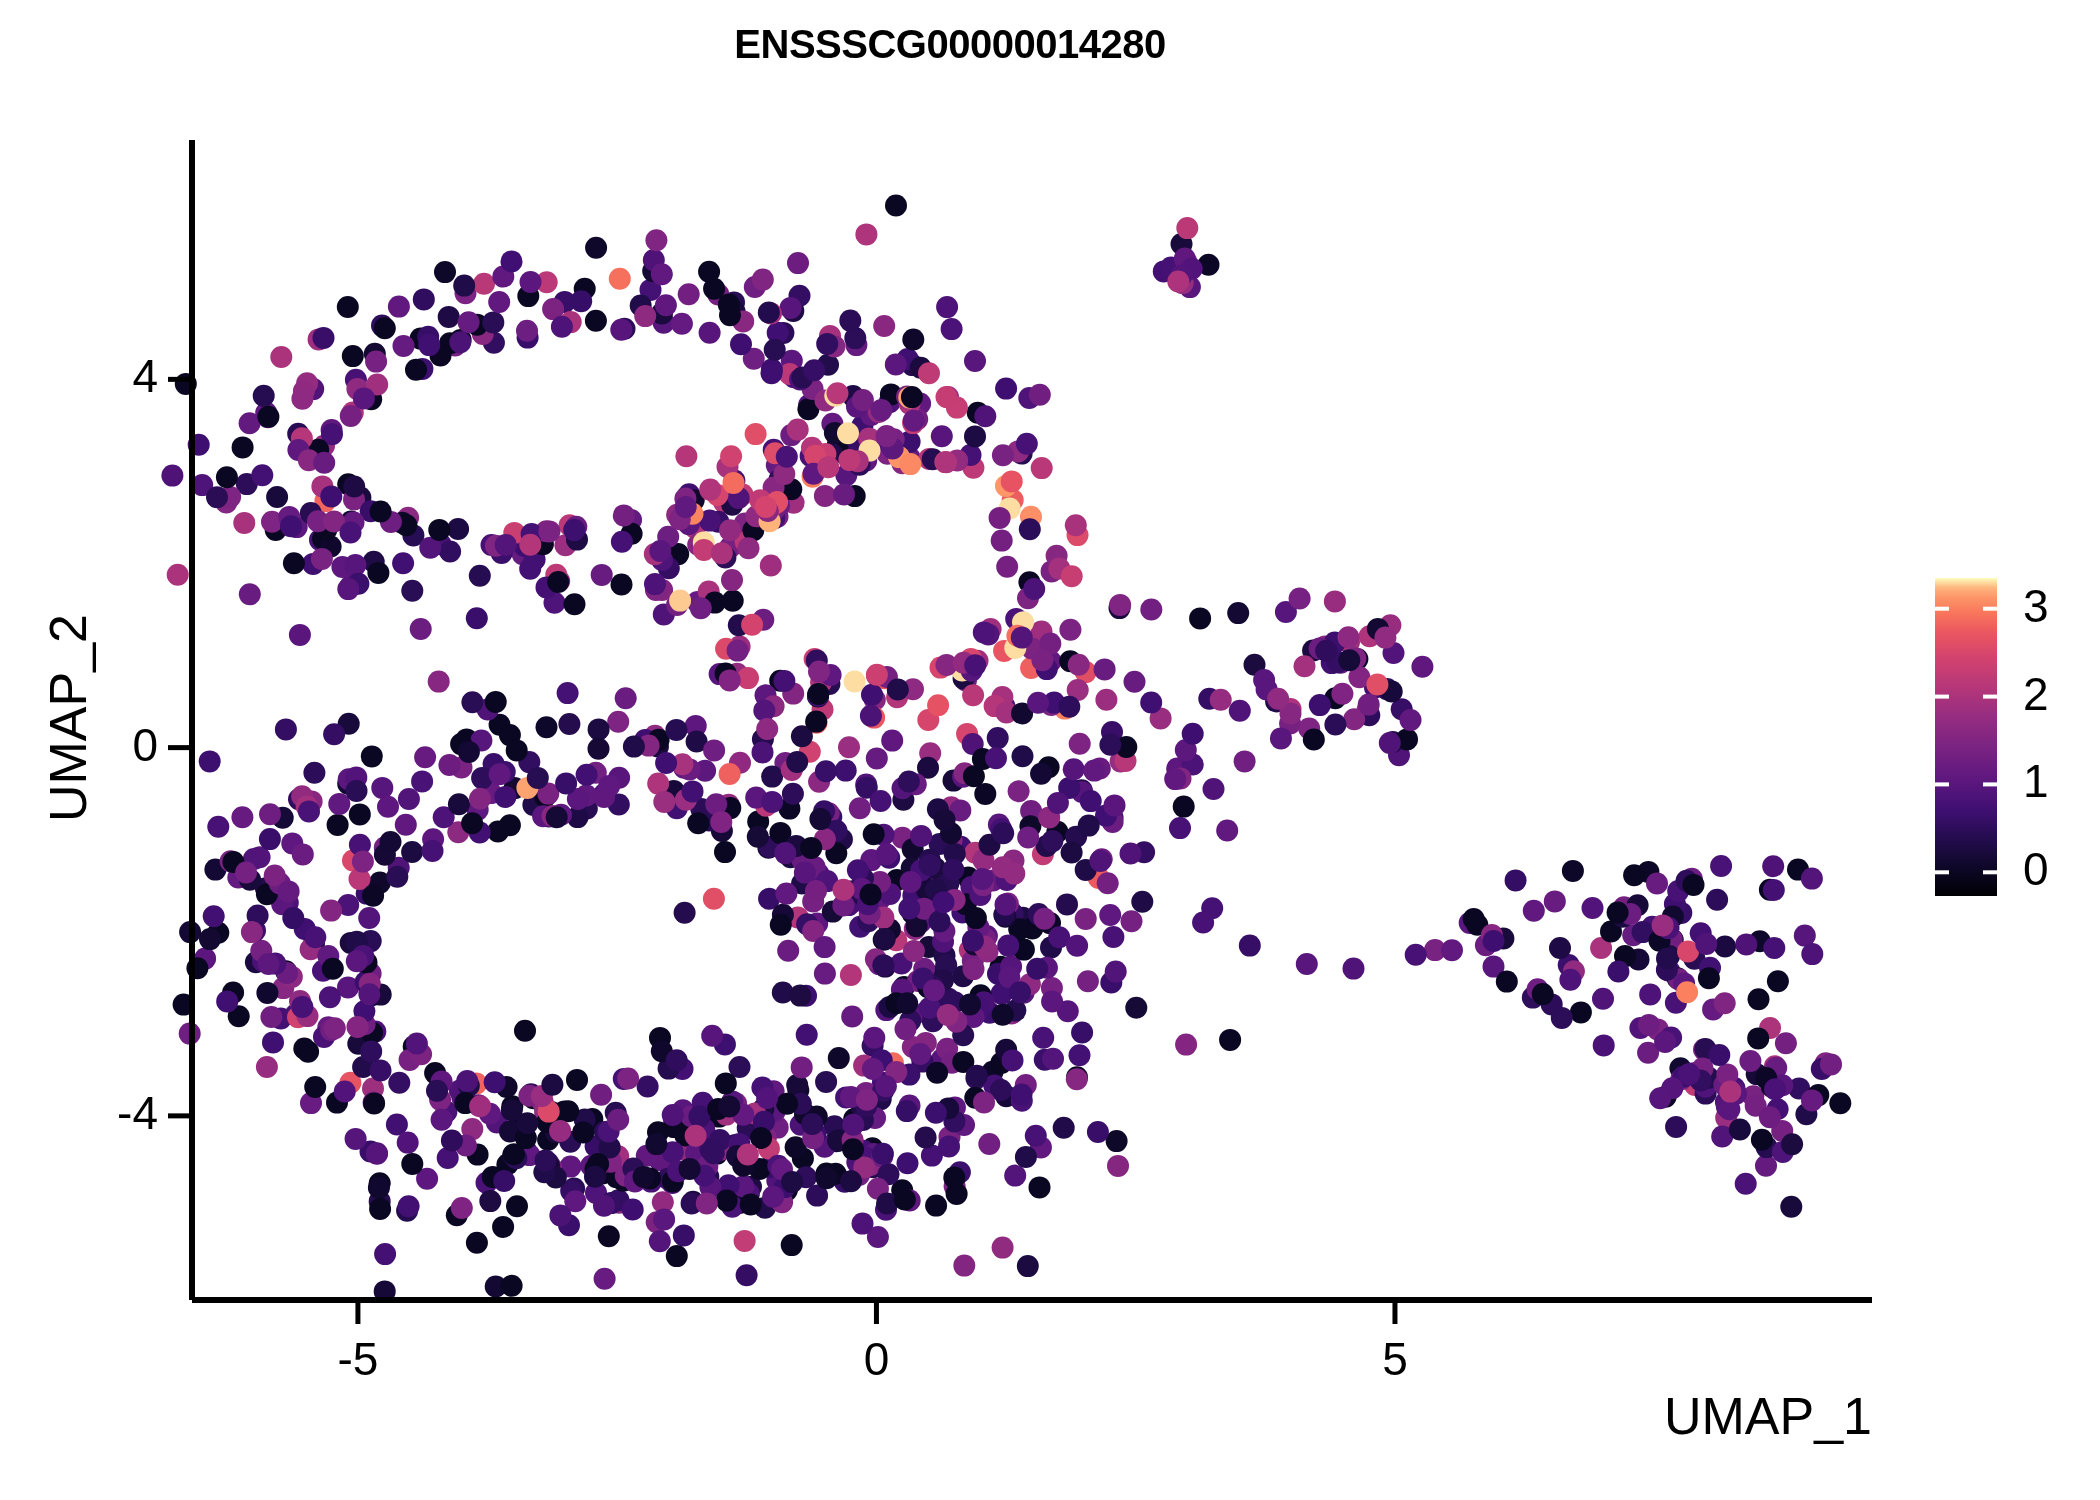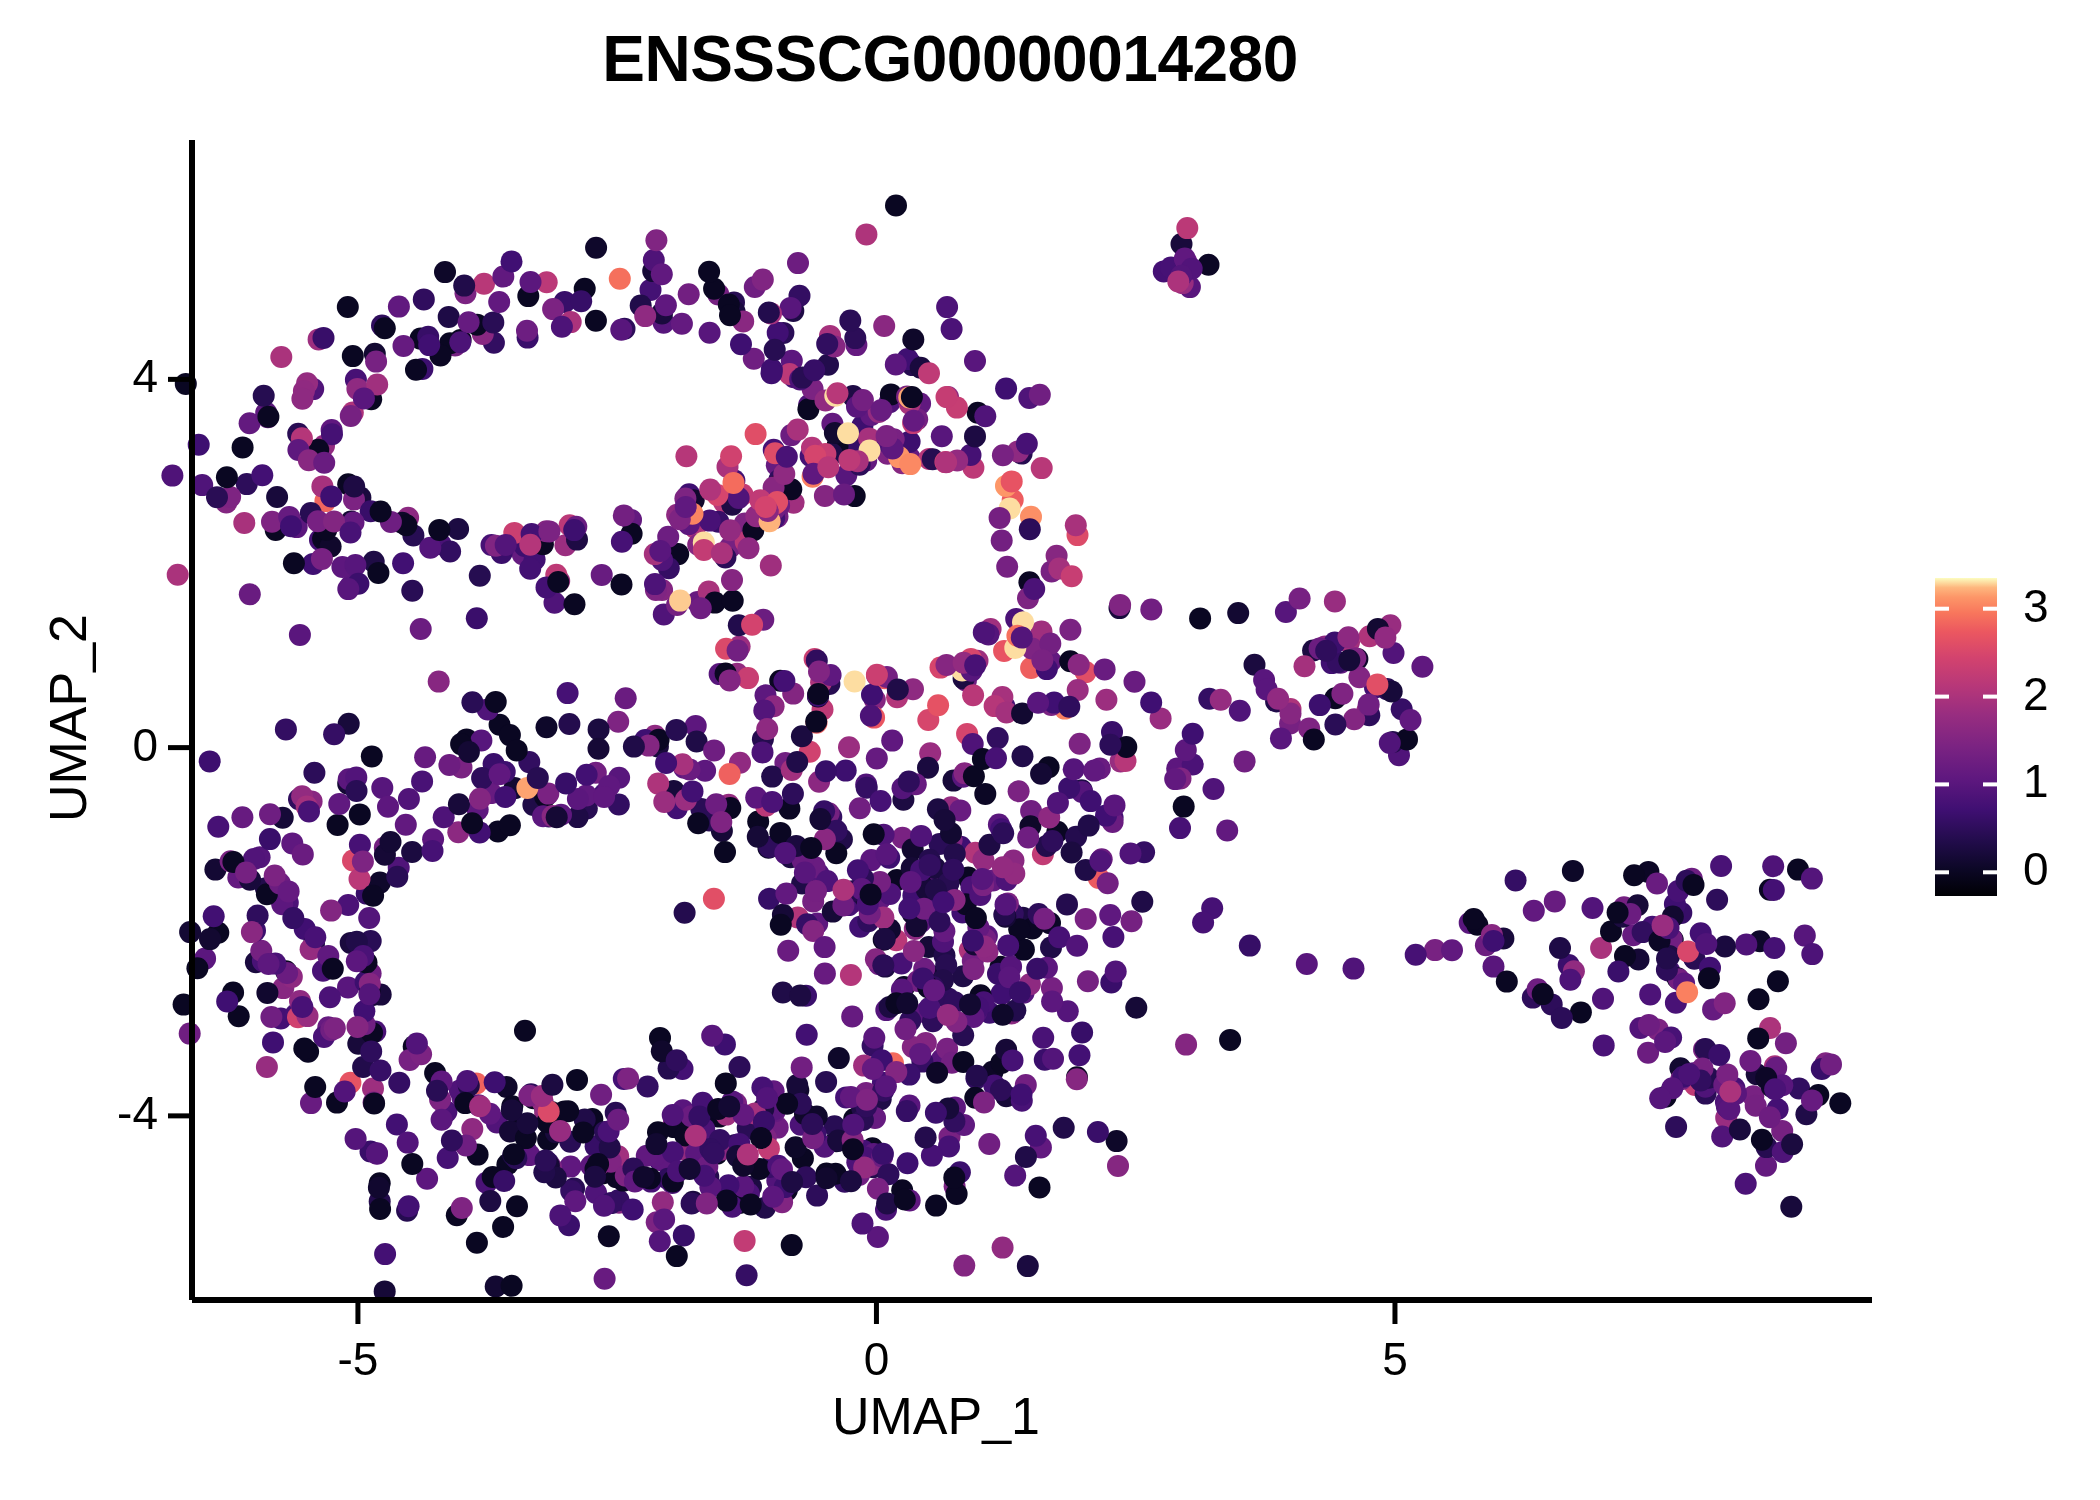--- a/index.html
+++ b/index.html
@@ -18,41 +18,41 @@
     width: 2100px;
     height: 1500px;
     background: #ffffff;
   }
   #plot-title {
     position: absolute;
     left: 0;
     top: 22px;
     width: 1900px;
     text-align: center;
-    font-size: 64px;
+    font-size: 40px;
     font-weight: bold;
     color: #000000;
     letter-spacing: -0.5px;
   }
   #plot-svg {
     position: absolute;
     left: 0;
     top: 0;
   }
   .axis-title {
     position: absolute;
     font-size: 52px;
     color: #000000;
     font-family: "Liberation Sans", sans-serif;
   }
   #xaxis-title {
     left: 0;
     top: 1386px;
     width: 1872px;
-    text-align: center;
+    text-align: right;
   }
   #yaxis-title {
     left: -232px;
     top: 688px;
     width: 600px;
     text-align: center;
     transform: rotate(-90deg);
     transform-origin: center center;
   }
   .tick-label {

